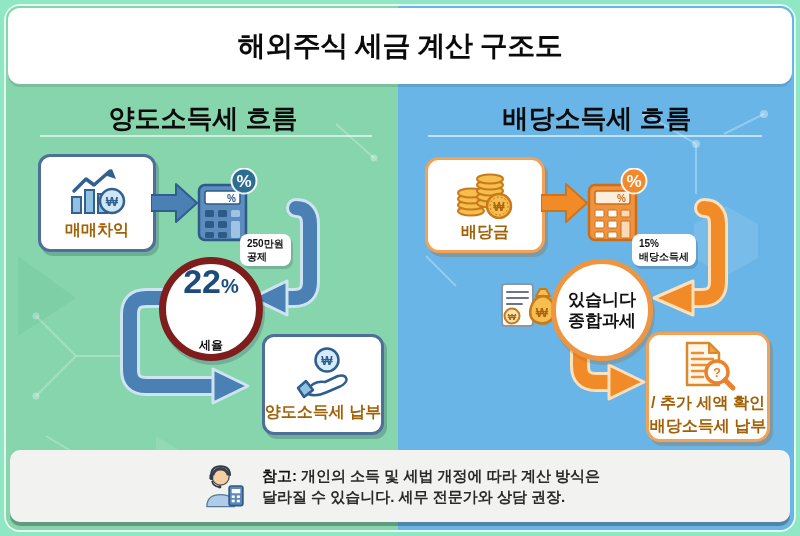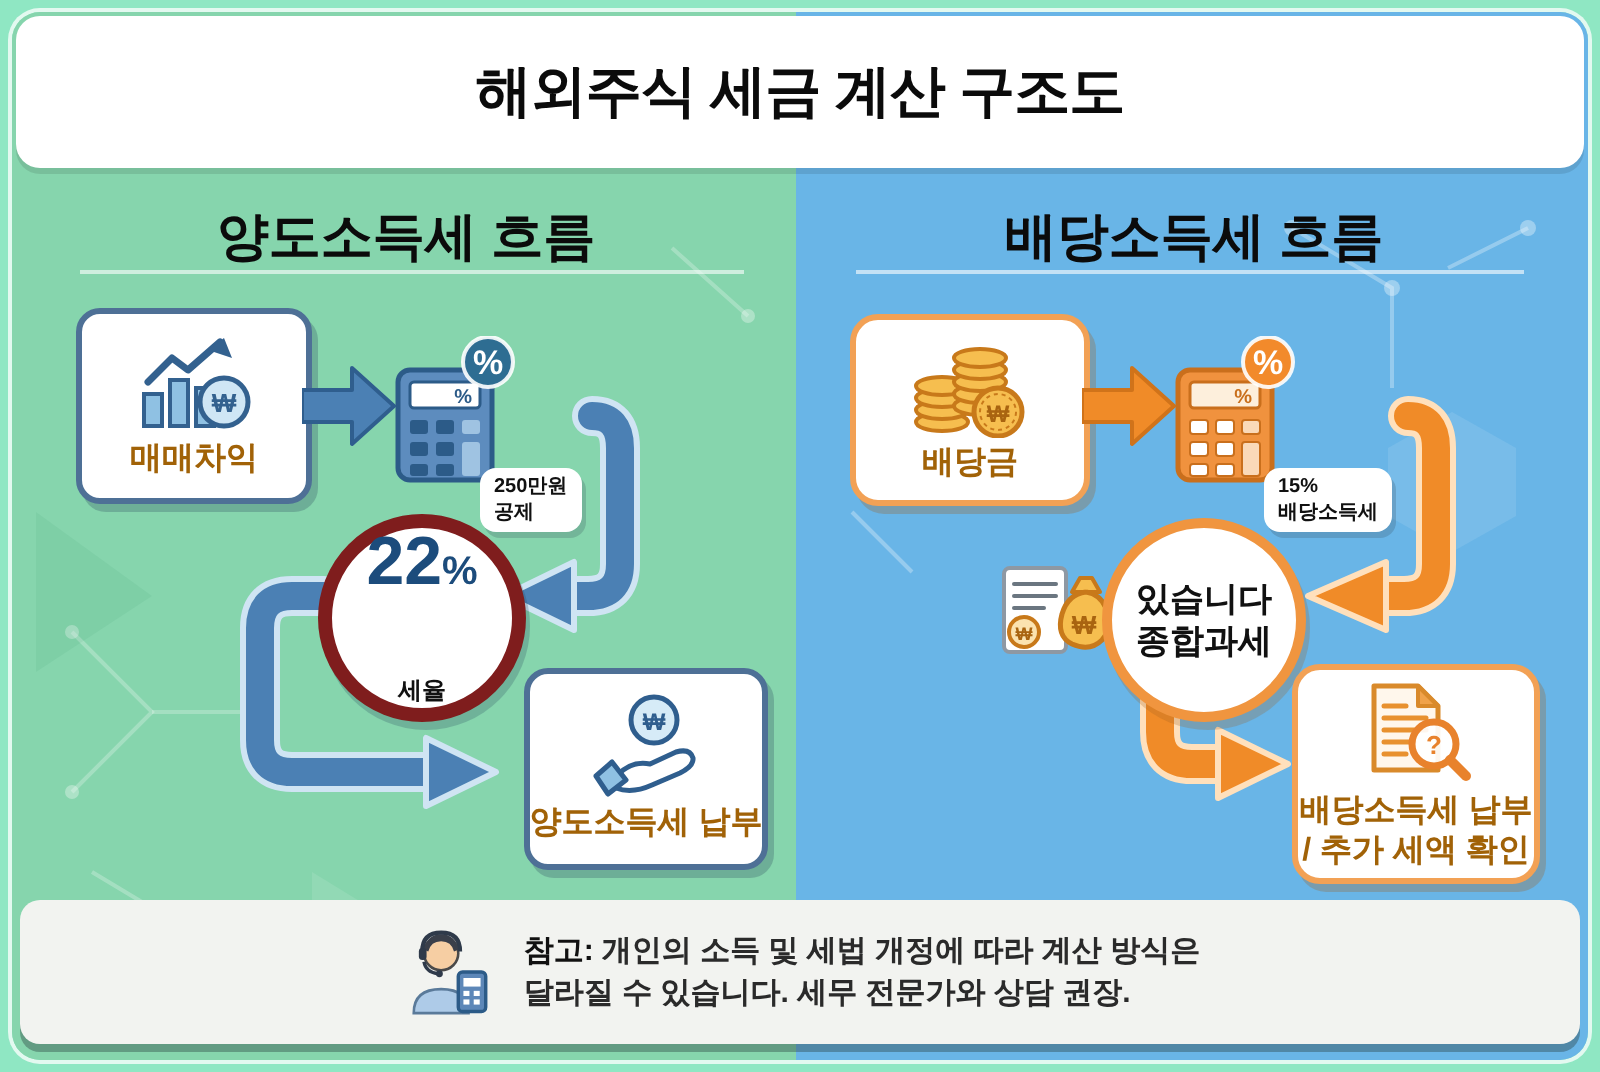--- a/index.html
+++ b/index.html
@@ -291,16 +291,16 @@
         <line x1="13" y1="14" x2="24" y2="14"></line>
           <line x1="13" y1="20" x2="34" y2="20"></line>
         <line x1="13" y1="26" x2="34" y2="26"></line>
           <line x1="13" y1="32" x2="28" y2="32"></line>
           <line x1="13" y1="38" x2="24" y2="38"></line>
       </g>
       <circle cx="38" cy="33" r="11" fill="#ffffff" fill-opacity="0.92" stroke="#E8822C" stroke-width="3.5"></circle>
       <text x="38" y="38" text-anchor="middle" font-size="13" font-weight="bold" fill="#E8822C">?</text>
       <line x1="46" y1="41" x2="54" y2="49" stroke="#E8822C" stroke-width="5" stroke-linecap="round"></line>
     </svg>
+    <div class="node-label" style="margin-top:-3px;">/ 추가 세액 확인</div>
     <div class="node-label">배당소득세 납부</div>
-    <div class="node-label" style="margin-top:-3px;">/ 추가 세액 확인</div>
   </div>
 </div>
 
 </body></html>

